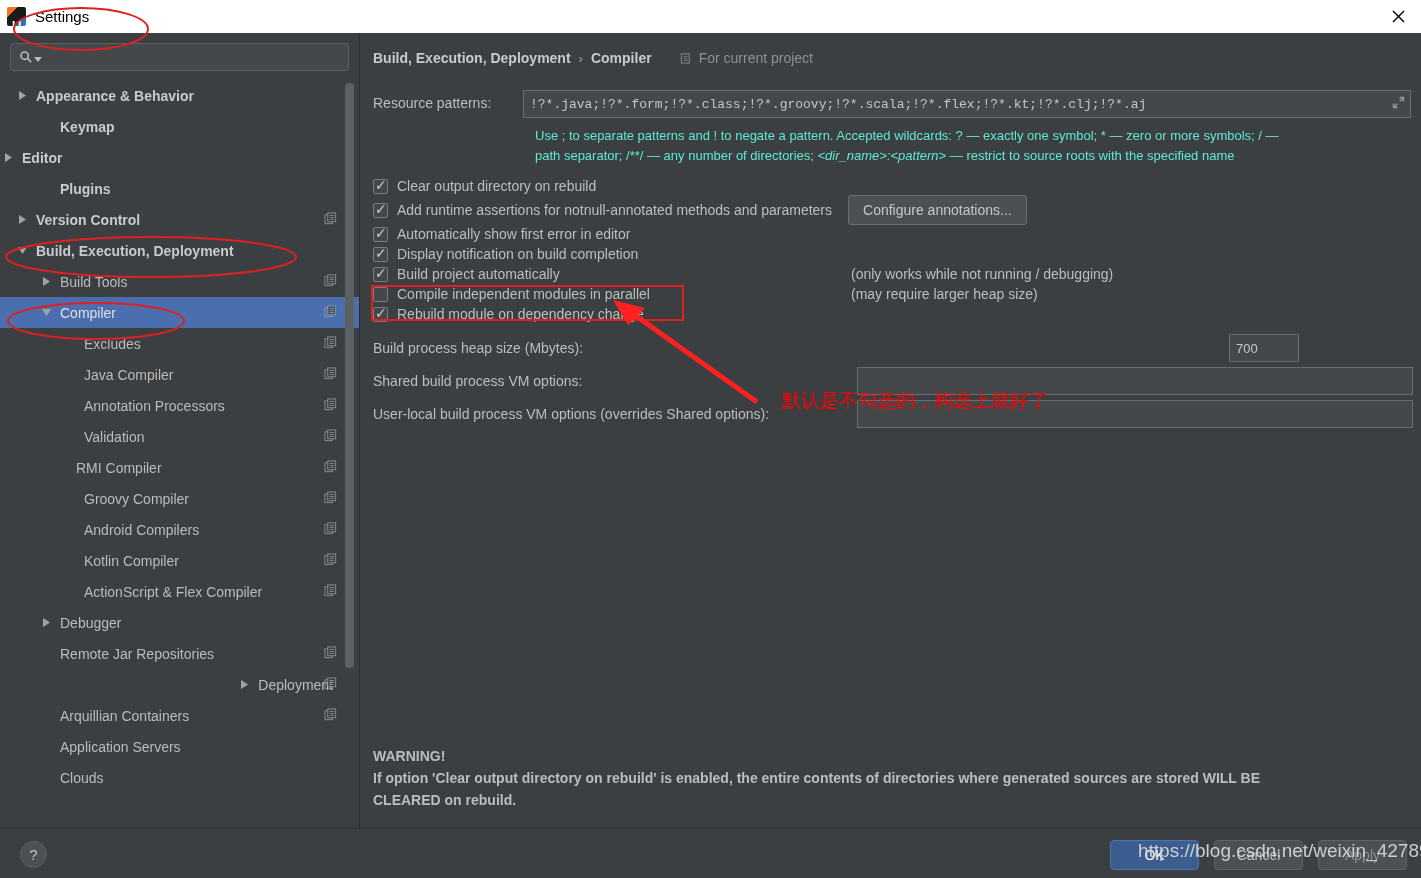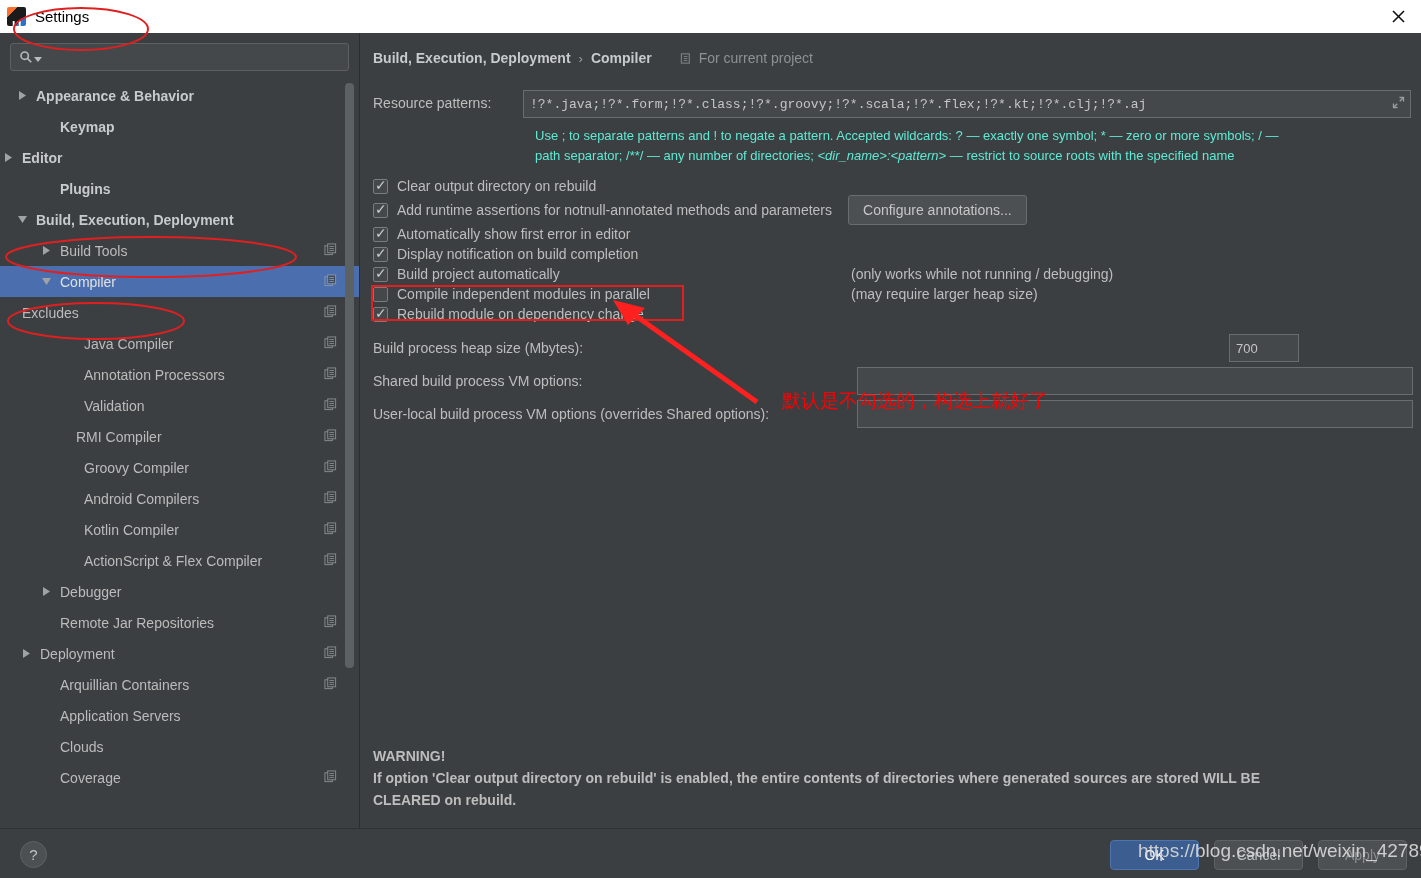--- a/index.html
+++ b/index.html
@@ -297,20 +297,35 @@
           </span>
           <span class="t-label" style="margin-left: 6px;">Editor</span>
         </div>
         <div class="tree-row bold" style="padding-left: 38px;">
           <span class="arrow"></span>
           <span class="t-label" style="margin-left: 6px;">Plugins</span>
         </div>
         <div class="tree-row bold" style="padding-left: 14px;">
           <span class="arrow">
             <svg width="9" height="9" viewBox="0 0 9 9">
+              <polygon points="1,0 8,4.5 1,9" fill="#a0a3a6"></polygon>
+            </svg>
+          </span>
+          <span class="t-label" style="margin-left: 6px;">Version Control</span>
+          <span class="copy-ico"><svg width="13" height="13" viewBox="0 0 14 14">
+              <rect x="1" y="3" width="8" height="9.5" fill="none" stroke="#9aa0a4" stroke-width="1.1"></rect>
+              <rect x="4" y="1" width="8.5" height="9.5" fill="#3c3f41" stroke="#9aa0a4" stroke-width="1.1"></rect>
+              <rect x="5.8" y="3.3" width="5" height="1" fill="#9aa0a4"></rect>
+              <rect x="5.8" y="5.4" width="5" height="1" fill="#9aa0a4"></rect>
+              <rect x="5.8" y="7.5" width="5" height="1" fill="#9aa0a4"></rect>
+            </svg></span>
+        </div>
+        <div class="tree-row bold" style="padding-left: 14px;">
+          <span class="arrow">
+            <svg width="9" height="9" viewBox="0 0 9 9">
               <polygon points="0,1 9,1 4.5,8" fill="#a0a3a6"></polygon>
             </svg>
           </span>
           <span class="t-label" style="margin-left: 6px;">Build, Execution, Deployment</span>
         </div>
         <div class="tree-row" style="padding-left: 38px;">
           <span class="arrow">
             <svg width="9" height="9" viewBox="0 0 9 9">
               <polygon points="1,0 8,4.5 1,9" fill="#a0a3a6"></polygon>
             </svg>
@@ -332,21 +347,21 @@
           </span>
           <span class="t-label" style="margin-left: 6px;">Compiler</span>
           <span class="copy-ico"><svg width="13" height="13" viewBox="0 0 14 14">
               <rect x="1" y="3" width="8" height="9.5" fill="none" stroke="#9aa0a4" stroke-width="1.1"></rect>
               <rect x="4" y="1" width="8.5" height="9.5" fill="#3c3f41" stroke="#9aa0a4" stroke-width="1.1"></rect>
               <rect x="5.8" y="3.3" width="5" height="1" fill="#9aa0a4"></rect>
               <rect x="5.8" y="5.4" width="5" height="1" fill="#9aa0a4"></rect>
               <rect x="5.8" y="7.5" width="5" height="1" fill="#9aa0a4"></rect>
             </svg></span>
         </div>
-        <div class="tree-row" style="">
+        <div class="tree-row" style="padding-left: 62px;">
           <span class="arrow"></span>
           <span class="t-label" style="margin-left: 6px;">Excludes</span>
           <span class="copy-ico"><svg width="13" height="13" viewBox="0 0 14 14">
               <rect x="1" y="3" width="8" height="9.5" fill="none" stroke="#9aa0a4" stroke-width="1.1"></rect>
               <rect x="4" y="1" width="8.5" height="9.5" fill="#3c3f41" stroke="#9aa0a4" stroke-width="1.1"></rect>
               <rect x="5.8" y="3.3" width="5" height="1" fill="#9aa0a4"></rect>
               <rect x="5.8" y="5.4" width="5" height="1" fill="#9aa0a4"></rect>
               <rect x="5.8" y="7.5" width="5" height="1" fill="#9aa0a4"></rect>
             </svg></span>
         </div>
@@ -450,21 +465,21 @@
           <span class="arrow"></span>
           <span class="t-label" style="margin-left: 6px;">Remote Jar Repositories</span>
           <span class="copy-ico"><svg width="13" height="13" viewBox="0 0 14 14">
               <rect x="1" y="3" width="8" height="9.5" fill="none" stroke="#9aa0a4" stroke-width="1.1"></rect>
               <rect x="4" y="1" width="8.5" height="9.5" fill="#3c3f41" stroke="#9aa0a4" stroke-width="1.1"></rect>
               <rect x="5.8" y="3.3" width="5" height="1" fill="#9aa0a4"></rect>
               <rect x="5.8" y="5.4" width="5" height="1" fill="#9aa0a4"></rect>
               <rect x="5.8" y="7.5" width="5" height="1" fill="#9aa0a4"></rect>
             </svg></span>
         </div>
-        <div class="tree-row" style="padding-left: 18px;">
+        <div class="tree-row" style="padding-left: 40px; justify-content: flex-end;">
           <span class="arrow">
             <svg width="9" height="9" viewBox="0 0 9 9">
               <polygon points="1,0 8,4.5 1,9" fill="#a0a3a6"></polygon>
             </svg>
           </span>
           <span class="t-label" style="margin-left: 6px;">Deployment</span>
           <span class="copy-ico"><svg width="13" height="13" viewBox="0 0 14 14">
               <rect x="1" y="3" width="8" height="9.5" fill="none" stroke="#9aa0a4" stroke-width="1.1"></rect>
               <rect x="4" y="1" width="8.5" height="9.5" fill="#3c3f41" stroke="#9aa0a4" stroke-width="1.1"></rect>
               <rect x="5.8" y="3.3" width="5" height="1" fill="#9aa0a4"></rect>
@@ -483,31 +498,20 @@
               <rect x="5.8" y="7.5" width="5" height="1" fill="#9aa0a4"></rect>
             </svg></span>
         </div>
         <div class="tree-row" style="padding-left: 38px;">
           <span class="arrow"></span>
           <span class="t-label" style="margin-left: 6px;">Application Servers</span>
         </div>
         <div class="tree-row" style="padding-left: 38px;">
           <span class="arrow"></span>
           <span class="t-label" style="margin-left: 6px;">Clouds</span>
-        </div>
-        <div class="tree-row" style="padding-left: 38px;">
-          <span class="arrow"></span>
-          <span class="t-label" style="margin-left: 6px;">Coverage</span>
-          <span class="copy-ico"><svg width="13" height="13" viewBox="0 0 14 14">
-              <rect x="1" y="3" width="8" height="9.5" fill="none" stroke="#9aa0a4" stroke-width="1.1"></rect>
-              <rect x="4" y="1" width="8.5" height="9.5" fill="#3c3f41" stroke="#9aa0a4" stroke-width="1.1"></rect>
-              <rect x="5.8" y="3.3" width="5" height="1" fill="#9aa0a4"></rect>
-              <rect x="5.8" y="5.4" width="5" height="1" fill="#9aa0a4"></rect>
-              <rect x="5.8" y="7.5" width="5" height="1" fill="#9aa0a4"></rect>
-            </svg></span>
         </div>
       </div>
     <div id="side-scroll-track"></div>
     <div id="side-scroll-thumb"></div>
   </div>
 
   <div id="main">
 
     <div id="breadcrumb">
       <span class="bc">Build, Execution, Deployment</span>

